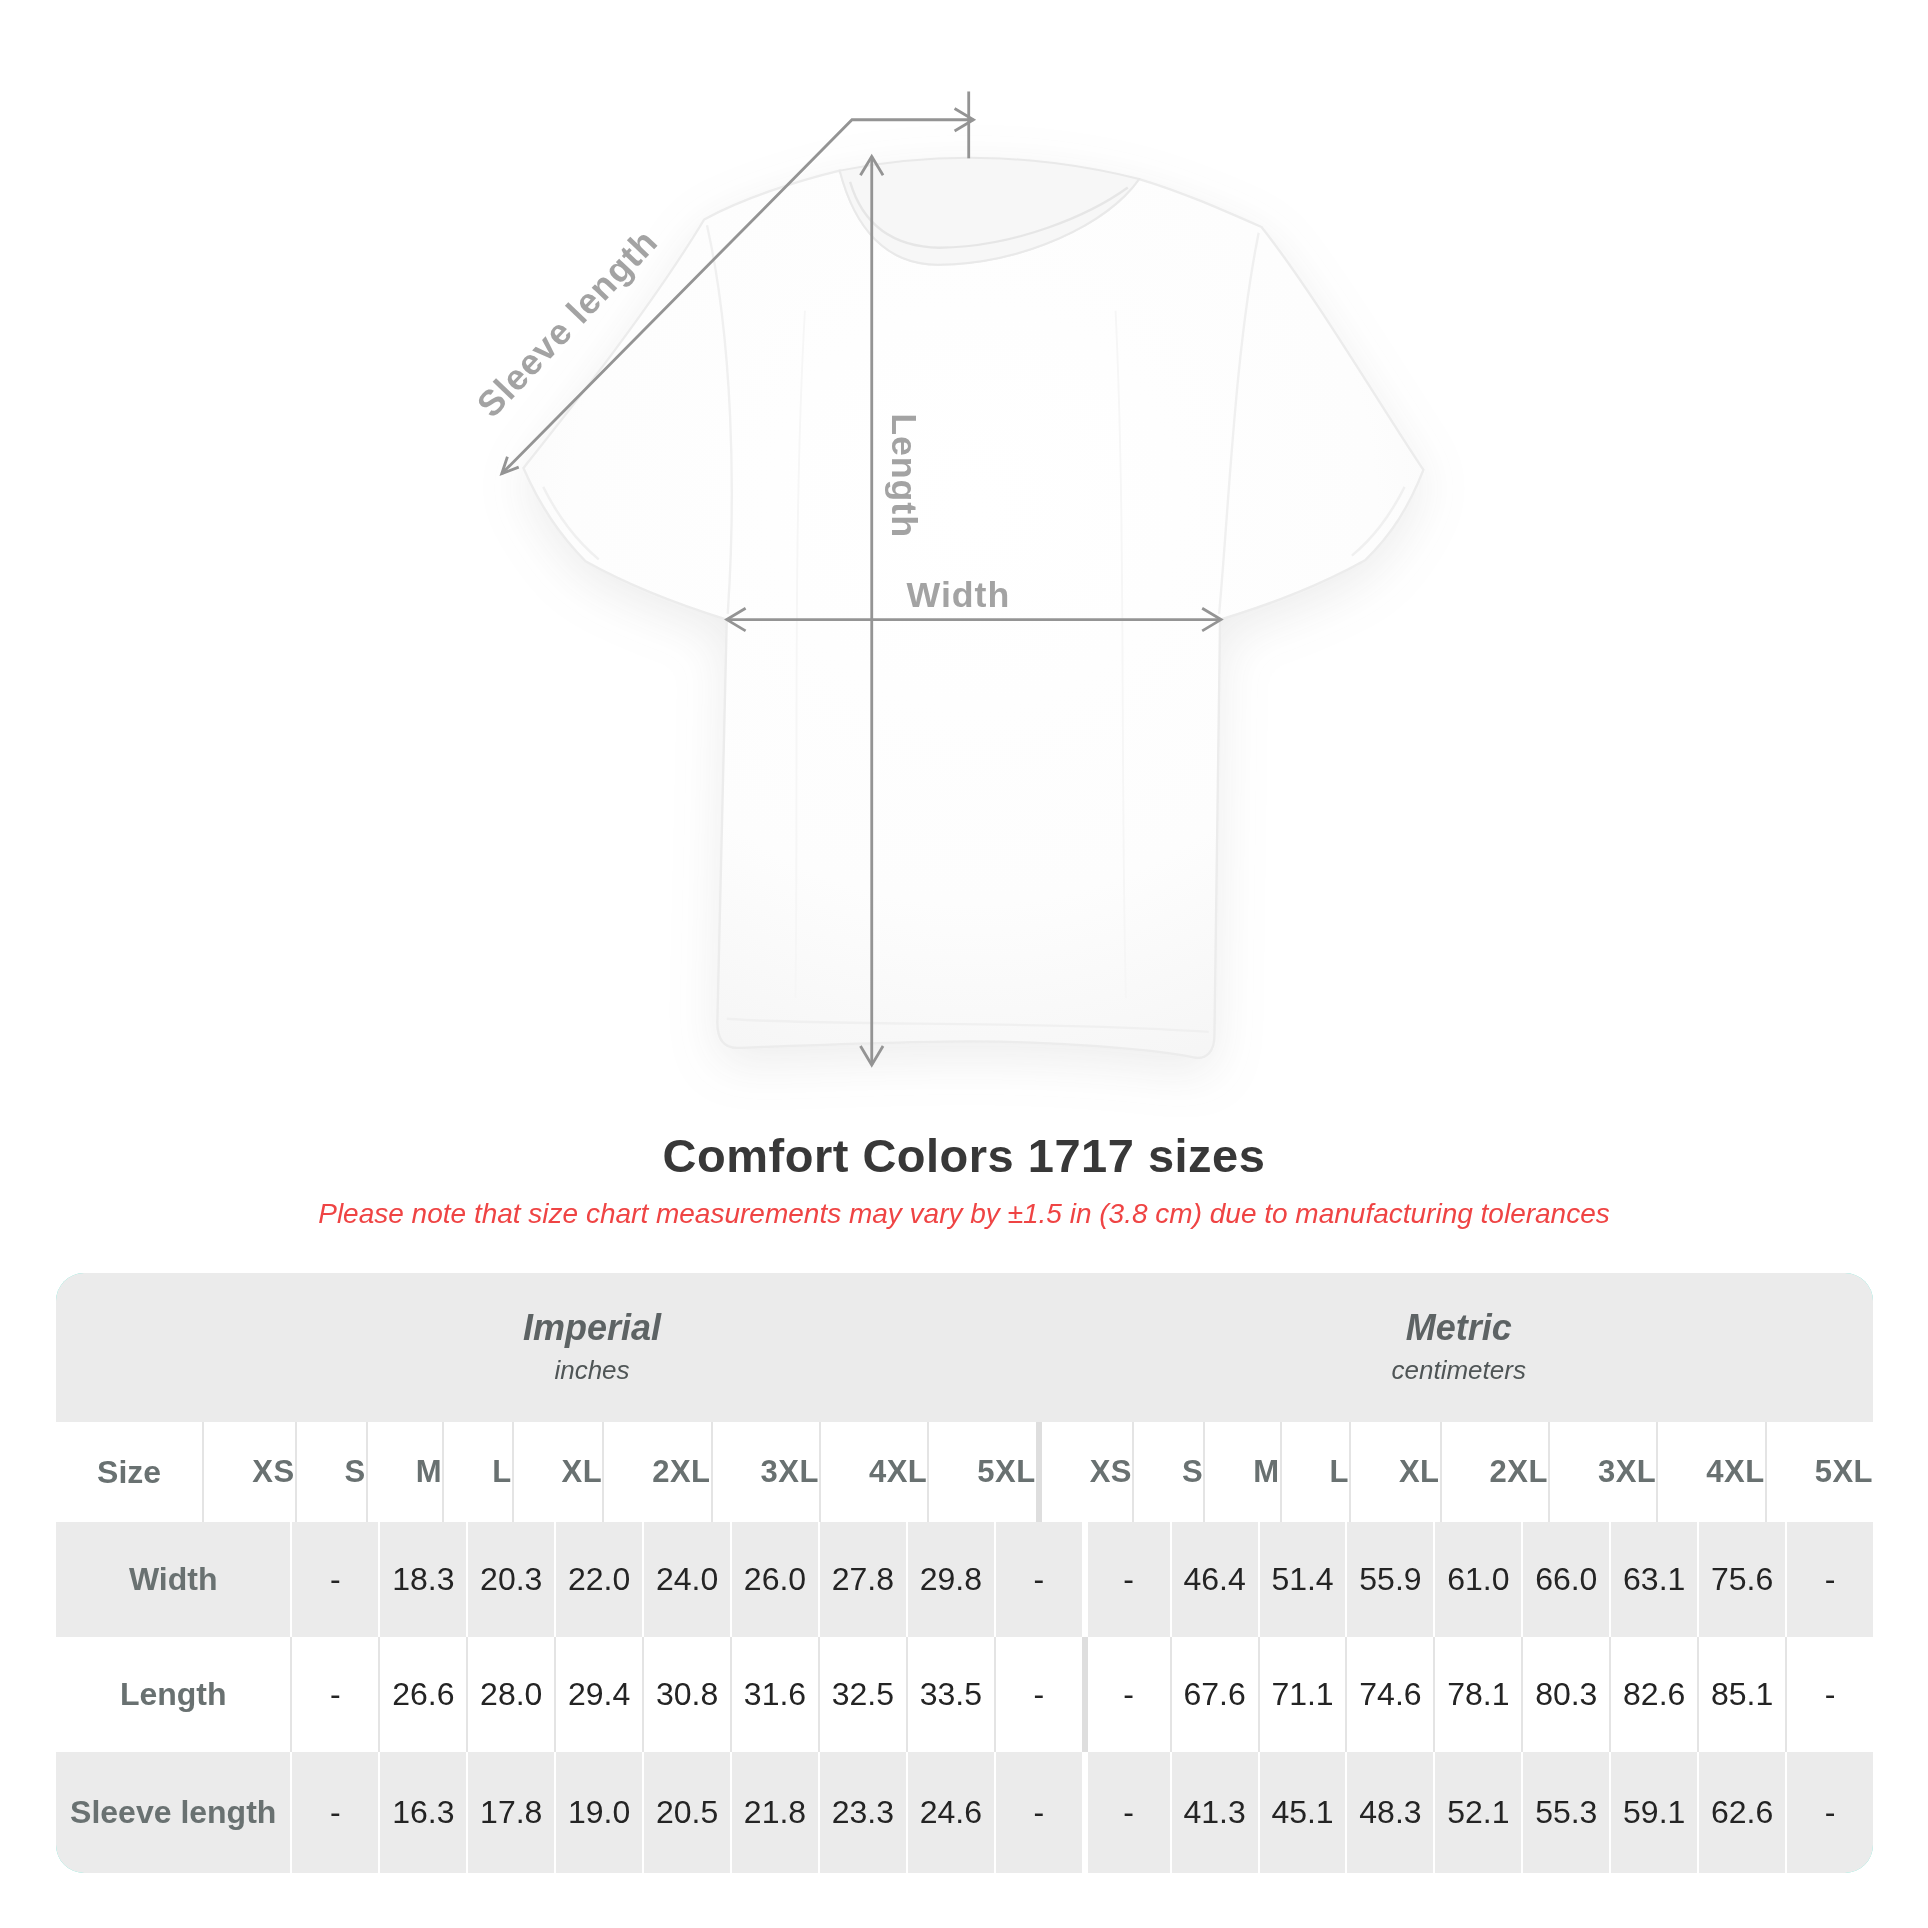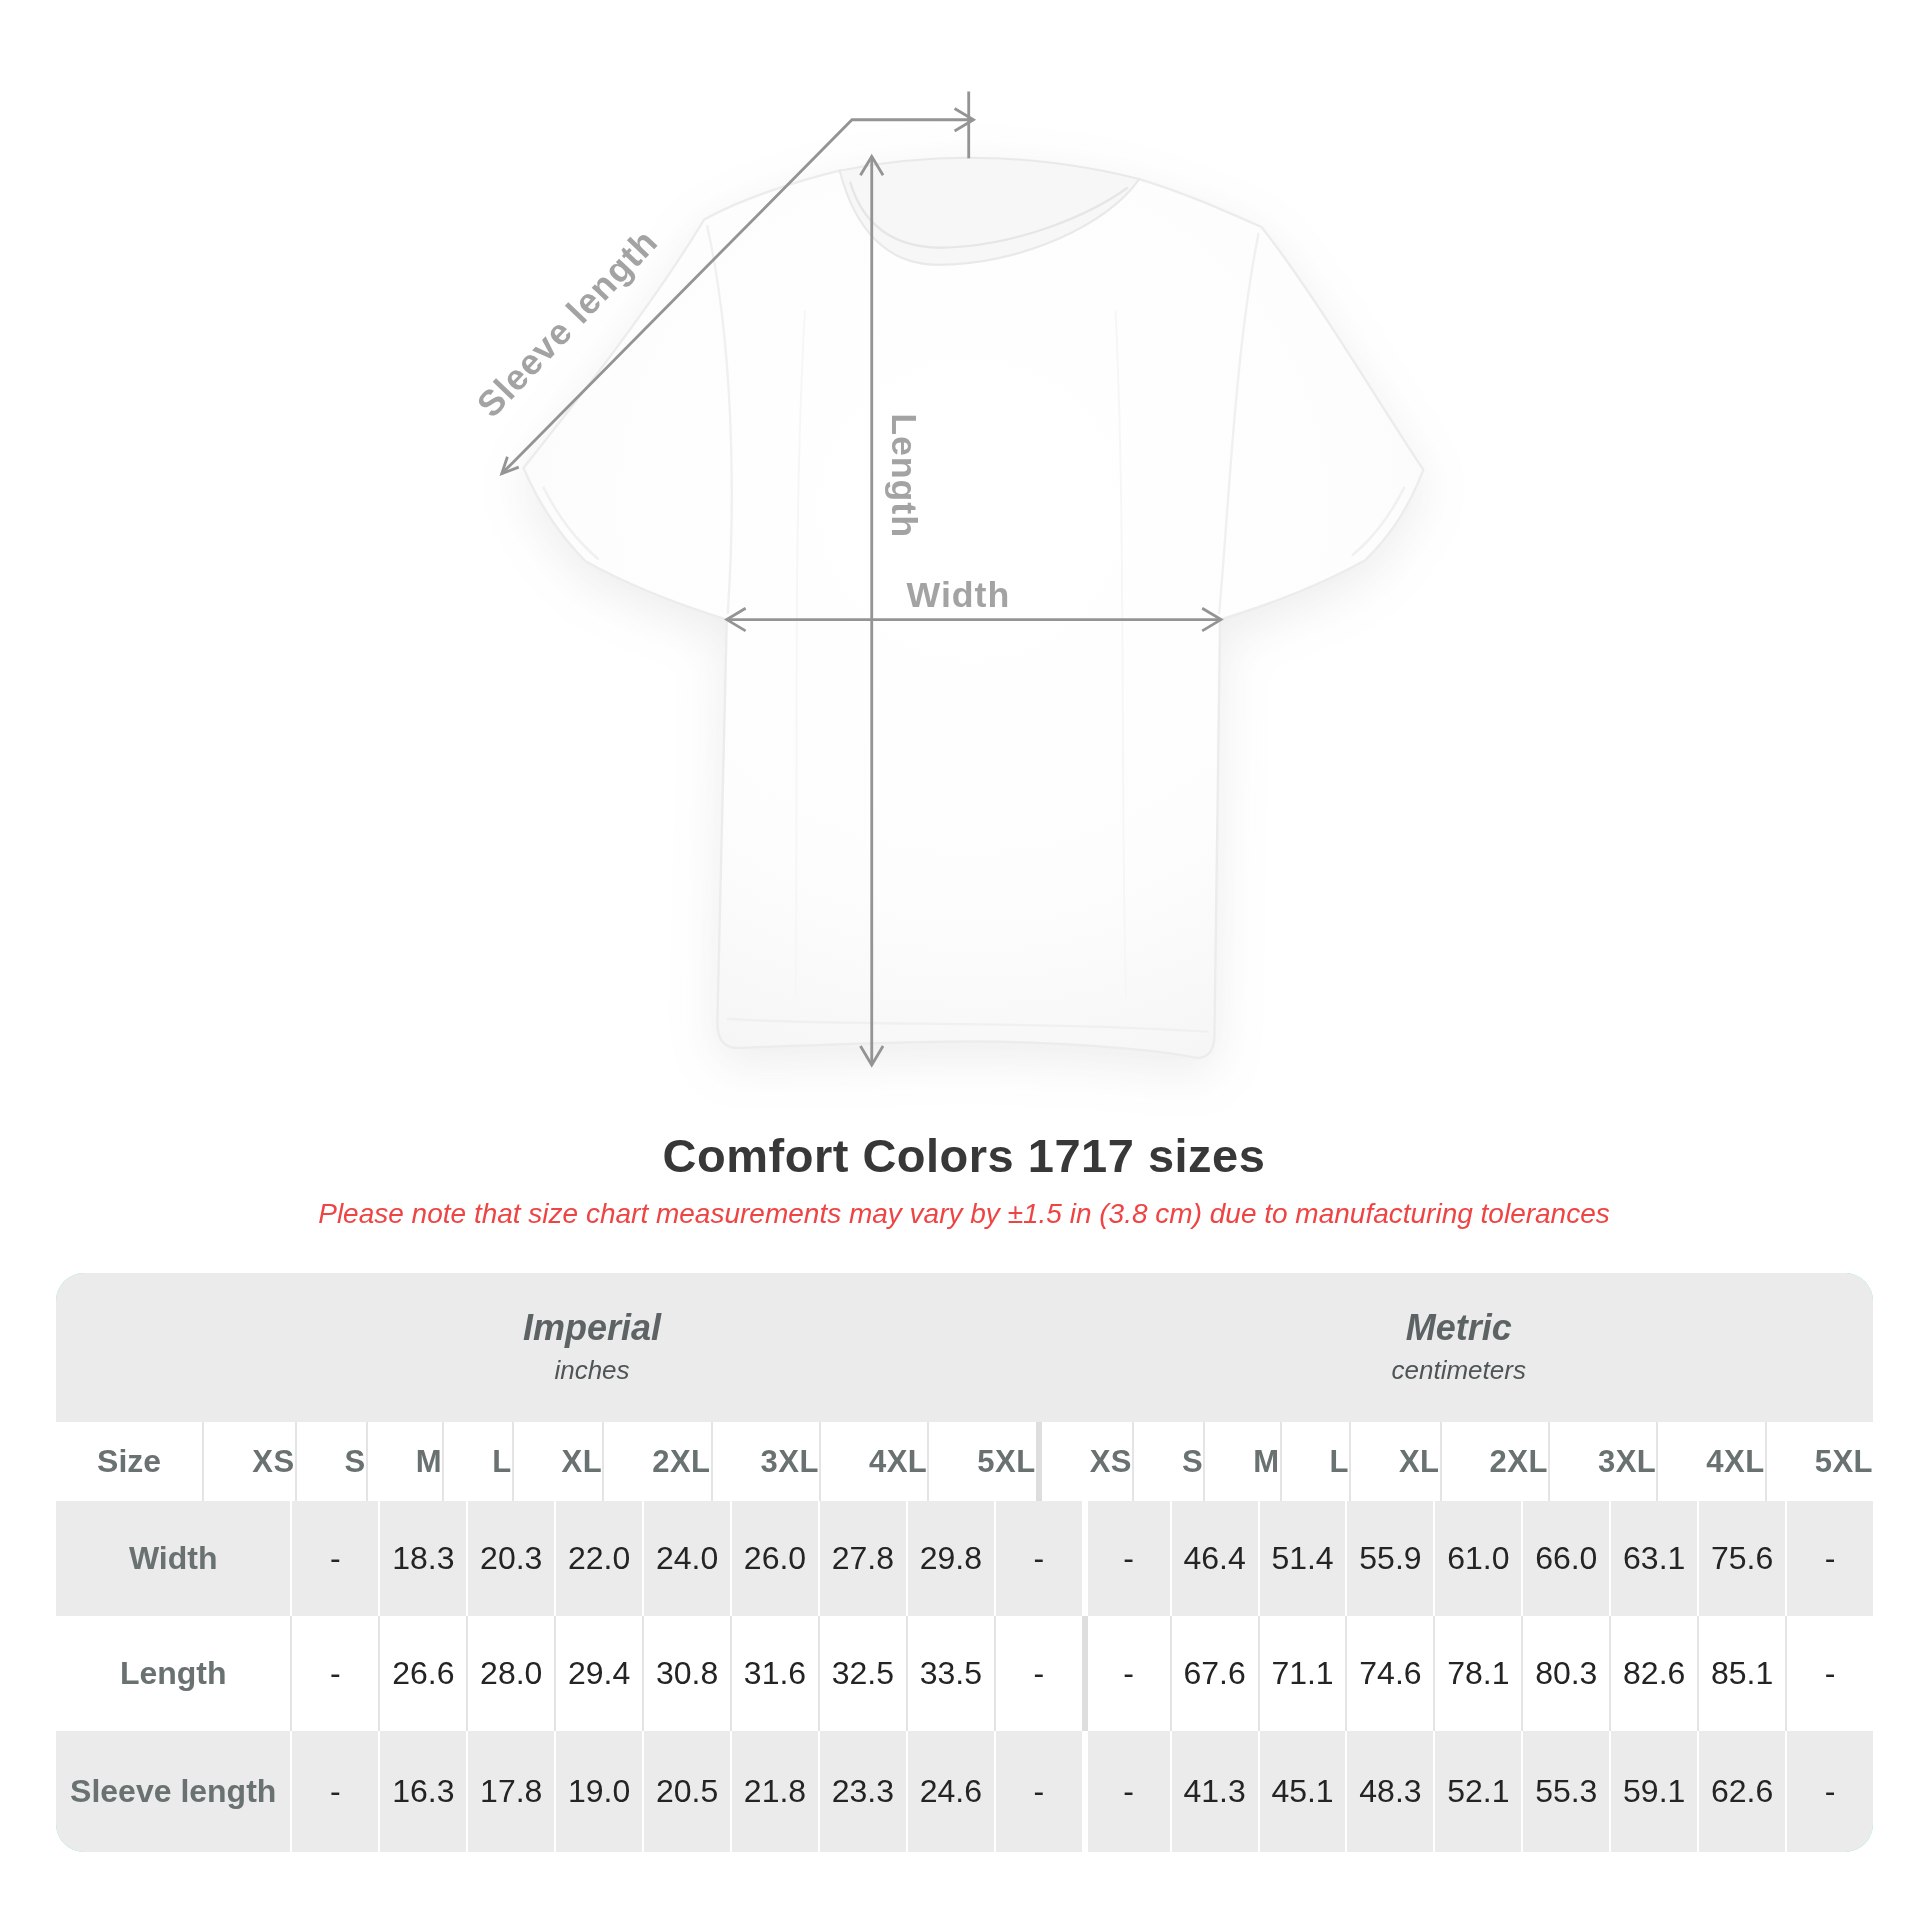--- a/index.html
+++ b/index.html
@@ -26,21 +26,21 @@
     position:absolute;left:56px;top:1273px;width:1817px;
     border-radius:28px;overflow:hidden;background:#5eead4;
   }
   .group-header-row{position:relative;height:149px;background:#ebebeb;}
   .group-block{position:absolute;top:50%;transform:translate(-50%,-52%);text-align:center;}
   .group-block.imperial{left:29.5%;}
   .group-block.metric{left:77.2%;}
   .group-name{font-size:36px;font-weight:bold;font-style:italic;color:#5d6364;}
   .group-unit{font-size:26px;font-style:italic;color:#4f5556;margin-top:6px;}
   .trow{display:grid;grid-template-columns:248fr repeat(18, 93fr);}
-  .size-row{height:79px;background:#ffffff;}
+  .size-row{height:100px;background:#ffffff;}
   .data-row{height:115px;}
   .data-row.stripe{background:#ebebeb;}
   .data-row.white{background:#ffffff;}
   .data-row.last{height:121px;}
   .cell{display:flex;align-items:center;justify-content:center;}
   .size-row .cell:not(:first-child),
   .data-row.white .cell:not(:first-child){border-left:2.8px solid #e4e4e4;}
   .data-row.stripe .cell:not(:first-child){border-left:2.8px solid #ffffff;}
   .size-row .cell.group-start,
   .data-row.white .cell.group-start{border-left-width:6.6px;border-left-color:#dedede;}

